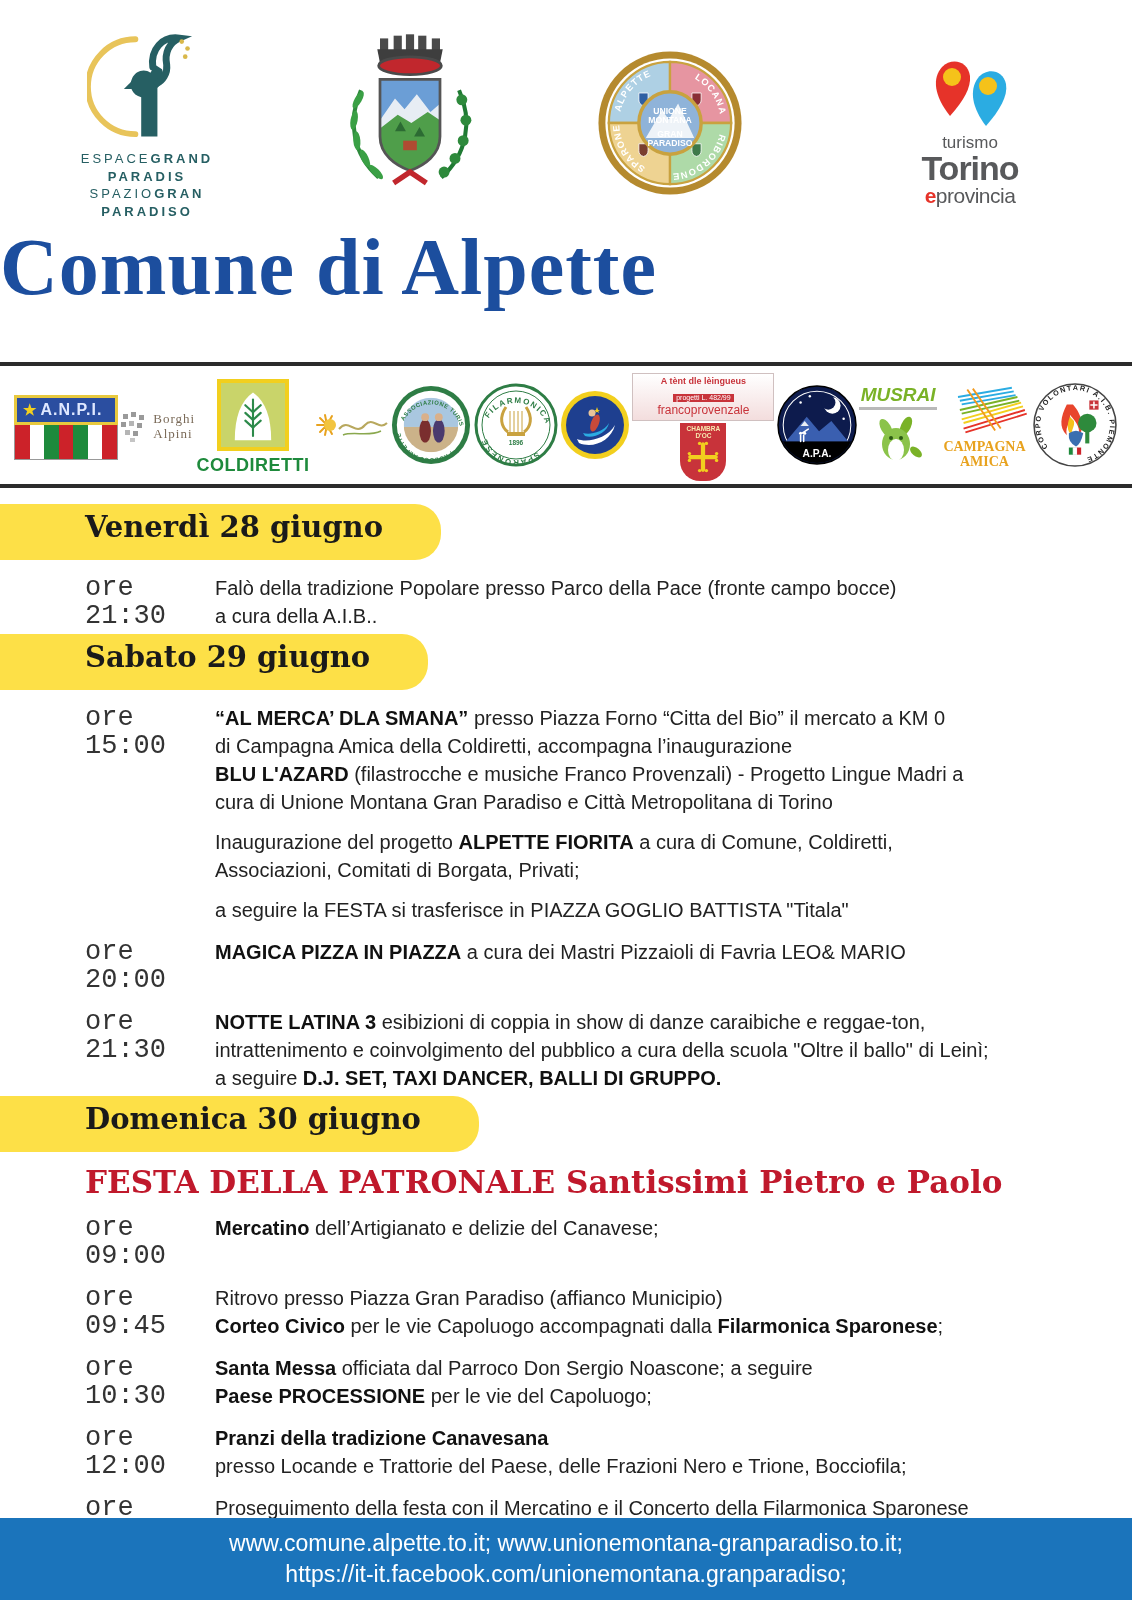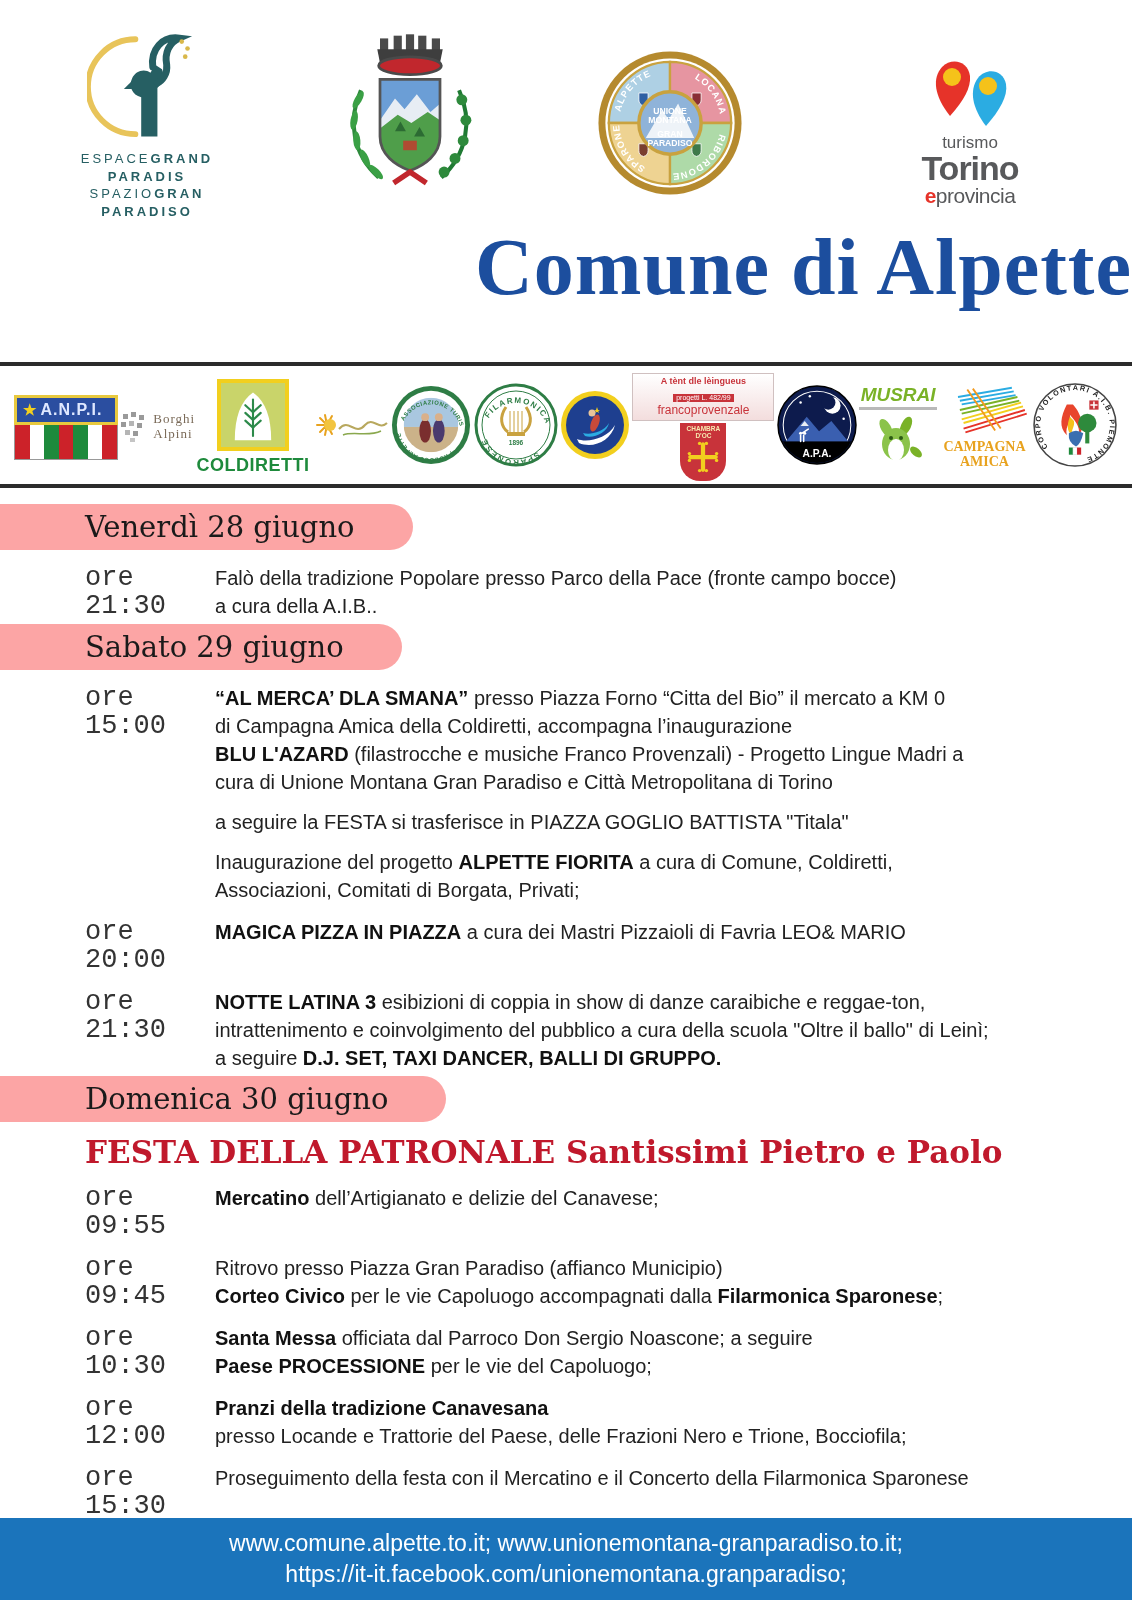--- a/index.html
+++ b/index.html
@@ -13,21 +13,21 @@
   .esp-text b{font-weight:bold;}
   .logo-stemma{left:330px;top:10px;width:160px;}
   .logo-unione{left:595px;top:48px;width:150px;}
   .logo-turismo{left:885px;top:50px;width:170px;}
   .tt-small{font-size:17px;color:#58595b;margin-top:2px;line-height:1;}
   .tt-big{font-size:34px;font-weight:bold;color:#58595b;line-height:1;letter-spacing:-1px;}
   .tt-prov{font-size:21px;color:#58595b;line-height:1.05;letter-spacing:-0.5px;}
   .tt-prov b{color:#e63329;font-weight:bold;}
 
   
-  .main-title{position:absolute;top:222px;left:0;width:1132px;text-align:right;
+  .main-title{position:absolute;top:222px;left:0;width:1132px;text-align:left;
     font-family:"Liberation Serif",serif;font-weight:bold;font-size:80px;color:#1c4e9e;margin:0;letter-spacing:1px;}
 
   .rule{position:absolute;left:0;width:1132px;height:4px;background:#2b2b2b;}
   .rule-top{top:362px;}
   .rule-bottom{top:484px;}
 
   
   .partners{position:absolute;top:372px;left:0;width:1132px;height:110px;display:flex;align-items:center;justify-content:space-between;padding:0 14px;box-sizing:border-box;}
   .plogo{flex:0 0 auto;text-align:center;}
   .anpi-top{background:#2b4ea0;border:3px solid #e8c93e;color:#dfe8ff;font-weight:bold;font-size:16px;letter-spacing:1px;padding:4px 6px;display:flex;align-items:center;gap:3px;line-height:1;}
@@ -44,22 +44,22 @@
   .cb2{background:#c8333a;color:#fff;font-size:7px;display:inline-block;padding:0 3px;}
   .cb3{color:#c8333a;font-size:12px;}
   .chambra-shield{width:46px;height:56px;background:#c8333a;border-radius:0 0 20px 20px;margin-top:2px;padding-top:2px;}
   .chambra-shield .cs-t{color:#f7e9b0;font-size:6.5px;font-weight:bold;line-height:1.1;}
   .musrai-word{color:#7ab227;font-weight:bold;font-style:italic;font-size:19px;letter-spacing:0px;line-height:1;}
   .musrai-tag{height:3px;width:78px;background:#b9b9b9;margin:3px auto 2px;}
   .campagna-label{color:#e8a21e;font-weight:bold;font-size:14px;line-height:1.05;font-family:"Liberation Serif",serif;}
 
   
   .program{position:absolute;top:500px;left:0;width:1132px;}
-  .day-pill{display:inline-block;background:#fca5a5;border-radius:0 26px 26px 0;height:46px;line-height:46px;padding:0 58px 0 85px;margin-top:4px;
-    font-family:"DejaVu Serif",serif;font-weight:normal;font-size:29px;color:#1a1a1a;}
+  .day-pill{display:inline-block;background:#fde047;border-radius:0 26px 26px 0;height:56px;line-height:46px;padding:0 58px 0 85px;margin-top:4px;
+    font-family:"DejaVu Serif",serif;font-weight:bold;font-size:29px;color:#1a1a1a;}
   .festa-sub{margin:12px 0 0 85px;font-family:"DejaVu Serif",serif;font-weight:bold;font-size:31px;color:#c0192c;}
   .event{display:flex;margin-top:14px;}
   .event-time{flex:0 0 130px;margin-left:85px;font-family:Liberation Mono, monospace;font-size:27px;color:#333;line-height:28px;}
   .event-text{flex:1;padding-right:46px;font-size:20px;line-height:28px;color:#222;}
   .event-text b{color:#111;}
   .para + .para{margin-top:12px;}
 
   
   .footer{position:absolute;left:0;bottom:0;width:1132px;height:82px;background:#1b74bb;color:#ffffff;text-align:center;
     display:flex;flex-direction:column;justify-content:center;gap:4px;font-size:23px;}
@@ -420,35 +420,35 @@
 
   <div class="program"><div class="day-pill">Venerdì 28 giugno</div><div class="event">
         <div class="event-time">ore 21:30</div>
         <div class="event-text">
           <div class="para"><span>Falò della tradizione Popolare presso Parco della Pace (fronte campo bocce)<br>a cura della A.I.B..</span></div>
         </div>
       </div><div class="day-pill">Sabato 29 giugno</div><div class="event">
         <div class="event-time">ore 15:00</div>
         <div class="event-text">
           <div class="para"><b>“AL MERCA’ DLA SMANA”</b><span> presso Piazza Forno “Citta del Bio” il mercato a KM 0<br>di Campagna Amica della Coldiretti, accompagna l’inaugurazione<br></span><b>BLU L'AZARD</b><span> (filastrocche e musiche Franco Provenzali) - Progetto Lingue Madri    a<br>cura di Unione Montana Gran Paradiso e Città Metropolitana di Torino</span></div>
+          <div class="para"><span>Inaugurazione del progetto </span><b>ALPETTE FIORITA</b><span> a cura di Comune, Coldiretti,<br>Associazioni, Comitati di Borgata, Privati;</span></div>
           <div class="para"><span>a seguire la FESTA si trasferisce in PIAZZA GOGLIO BATTISTA "Titala"</span></div>
-          <div class="para"><span>Inaugurazione del progetto </span><b>ALPETTE FIORITA</b><span> a cura di Comune, Coldiretti,<br>Associazioni, Comitati di Borgata, Privati;</span></div>
         </div>
       </div><div class="event">
         <div class="event-time">ore 20:00</div>
         <div class="event-text">
           <div class="para"><b>MAGICA PIZZA IN PIAZZA</b><span> a cura dei Mastri Pizzaioli di Favria LEO&amp; MARIO</span></div>
         </div>
       </div><div class="event">
         <div class="event-time">ore 21:30</div>
         <div class="event-text">
           <div class="para"><b>NOTTE LATINA 3</b><span> esibizioni di coppia in show di danze caraibiche e reggae-ton,<br>intrattenimento e coinvolgimento del pubblico a cura della scuola "Oltre il ballo" di Leinì;<br>a seguire </span><b>D.J. SET, TAXI DANCER, BALLI DI GRUPPO.</b></div>
         </div>
       </div><div class="day-pill">Domenica 30 giugno</div><div class="festa-sub">FESTA DELLA PATRONALE Santissimi Pietro e Paolo</div><div class="event">
-        <div class="event-time">ore 09:55</div>
+        <div class="event-time">ore 09:00</div>
         <div class="event-text">
           <div class="para"><b>Mercatino</b><span> dell’Artigianato e delizie del Canavese;</span></div>
         </div>
       </div><div class="event">
         <div class="event-time">ore 09:45</div>
         <div class="event-text">
           <div class="para"><span>Ritrovo presso Piazza Gran Paradiso (affianco Municipio)<br></span><b>Corteo Civico</b><span> per le vie Capoluogo accompagnati dalla </span><b>Filarmonica Sparonese</b><span>;</span></div>
         </div>
       </div><div class="event">
         <div class="event-time">ore 10:30</div>

